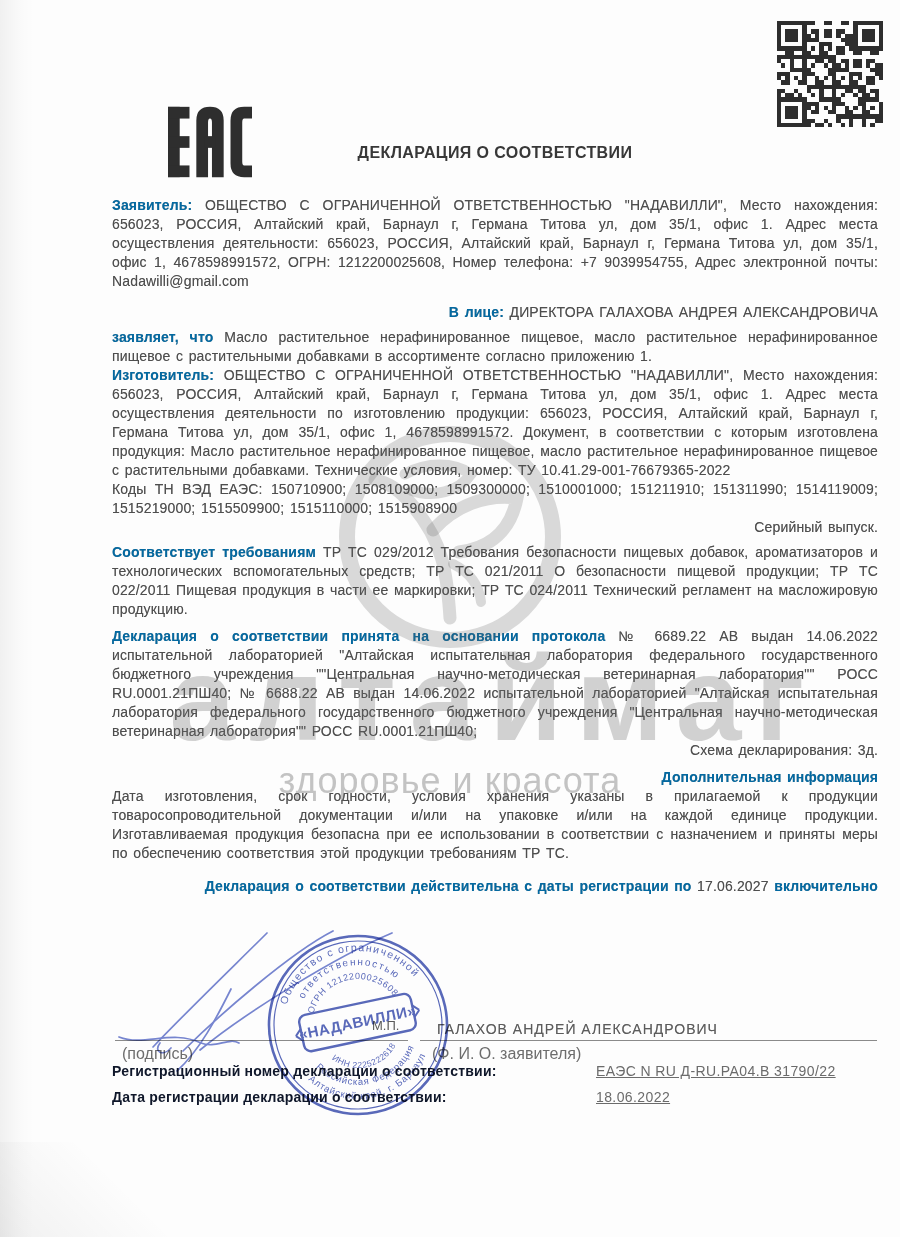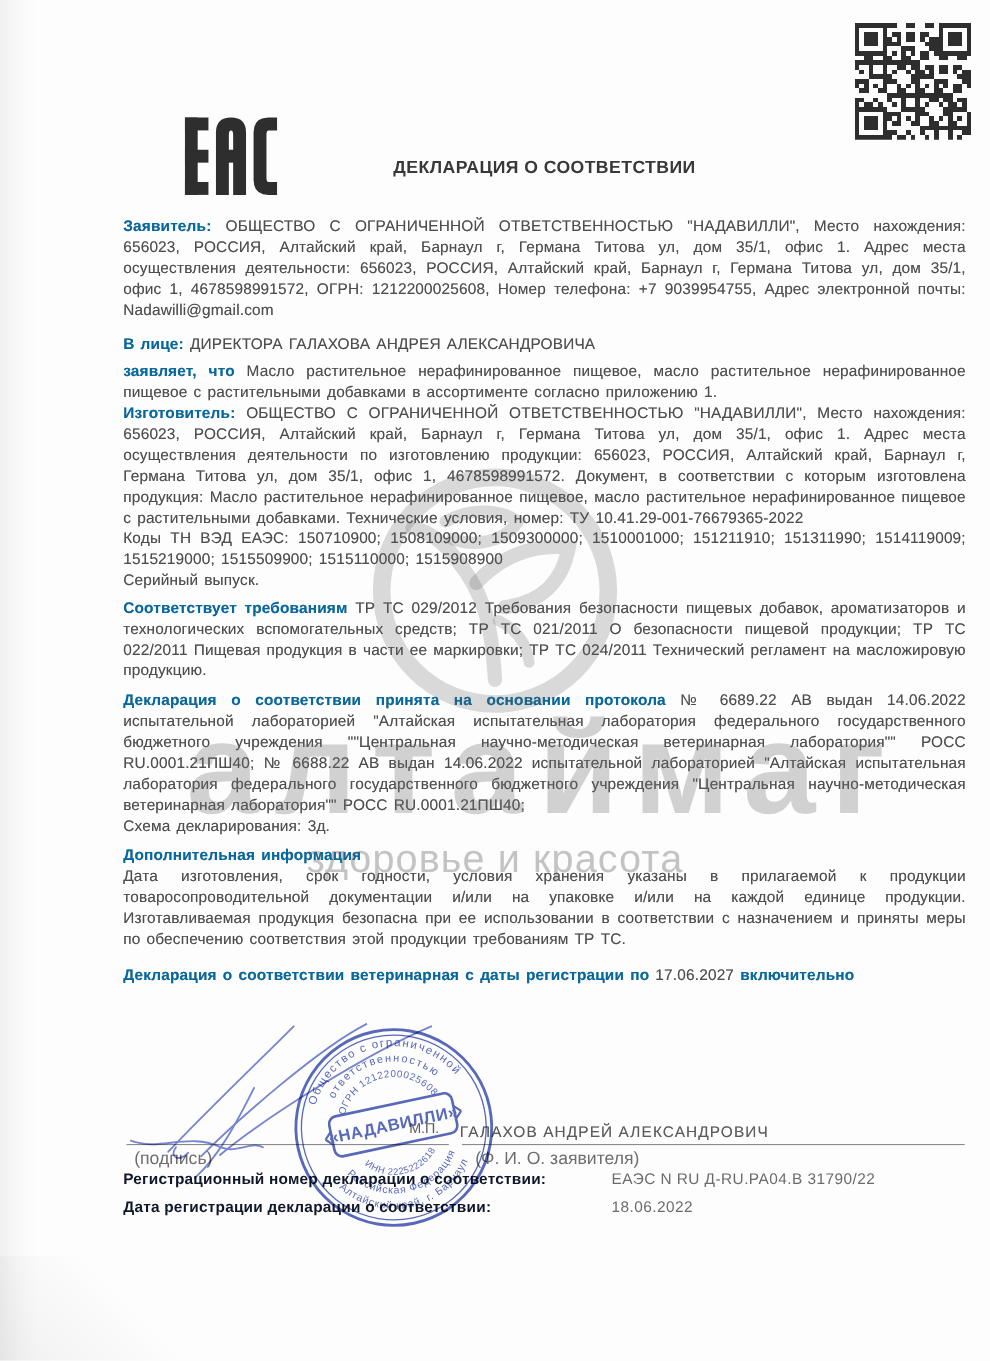--- a/index.html
+++ b/index.html
@@ -22,34 +22,34 @@
   
   .flow{position:absolute;left:112px;top:196px;width:766px;font-size:14px;line-height:19px;
     text-align:justify;letter-spacing:.15px;word-spacing:1.5px;
     text-shadow:0 0 .4px rgba(90,90,90,.55);}
   .flow p{margin:0;}
   .flow b{color:#0369a1;}
   .mt6{margin-top:6px!important;}
   .mt8{margin-top:8px!important;}
   .mt12{margin-top:12px!important;}
   .mt14{margin-top:14px!important;}
-  .nojust{text-align:left;}
+  .nojust{text-align:right;}
   
-  .fio-name{position:absolute;left:418px;top:1021px;font-size:14px;color:#5c5c5c;
+  .fio-name{position:absolute;left:437px;top:1021px;font-size:14px;color:#5c5c5c;
     letter-spacing:1px;text-shadow:0 0 .4px rgba(90,90,90,.5);}
   .sig-line{position:absolute;top:1040px;height:0;border-top:1.6px solid #8a8a8a;}
   .sig-line.l1{left:115px;width:293px;}
   .sig-line.l2{left:420px;width:457px;}
   .sig-caption{position:absolute;top:1045px;font-size:16px;color:#6d6d6d;}
   .cap1{left:122px;}
   .cap2{left:432px;}
   .mp-mark{position:absolute;left:350px;top:1018px;font-size:13px;color:#5a5a5a;padding-left:22px;}
   .reg-row{position:absolute;left:112px;width:766px;font-size:14px;}
   .reg-row b{color:#0f172a;letter-spacing:.2px;}
-  .reg-row .val{position:absolute;left:444px;top:0;color:#6b6b6b;letter-spacing:.4px;font-weight:normal;}
+  .reg-row .val{position:absolute;left:484px;top:0;color:#6b6b6b;letter-spacing:.4px;font-weight:normal;text-decoration:underline;}
   .row-num{top:1063px;}
   .row-date{top:1089px;}
   
   .wm{position:absolute;pointer-events:none;z-index:6;}
   .wm-circle{left:335px;top:422px;}
   .wm-brand{left:88px;top:640px;width:812px;text-align:center;
     font-size:118px;font-weight:bold;letter-spacing:14px;color:rgba(110,110,110,.30);line-height:1;}
   .wm-tagline{left:260px;top:763px;width:380px;text-align:center;
     font-size:36px;font-weight:normal;letter-spacing:1px;color:rgba(100,100,100,.38);line-height:1;}
   
@@ -444,21 +444,21 @@
 
   <p class="mt6"><b>Соответствует требованиям</b> <span>ТР ТС 029/2012 Требования безопасности пищевых добавок, ароматизаторов и технологических вспомогательных средств; ТР ТС 021/2011 О безопасности пищевой продукции; ТР ТС 022/2011 Пищевая продукция в части ее маркировки; ТР ТС 024/2011 Технический регламент на масложировую продукцию.</span></p>
 
   <p class="mt8"><b>Декларация о соответствии принята на основании протокола</b> <span>№ 6689.22 АВ выдан 14.06.2022 испытательной лабораторией "Алтайская испытательная лаборатория федерального государственного бюджетного учреждения ""Центральная научно-методическая ветеринарная лаборатория"" РОСС RU.0001.21ПШ40; № 6688.22 АВ выдан 14.06.2022 испытательной лабораторией "Алтайская испытательная лаборатория федерального государственного бюджетного учреждения "Центральная научно-методическая ветеринарная лаборатория"" РОСС RU.0001.21ПШ40;</span></p>
 
   <p class="nojust">Схема декларирования: 3д.</p>
 
   <p class="mt8 nojust"><b>Дополнительная информация</b></p>
   <p>Дата изготовления, срок годности, условия хранения указаны в прилагаемой к продукции товаросопроводительной документации и/или на упаковке и/или на каждой единице продукции. Изготавливаемая продукция безопасна при ее использовании в соответствии с назначением и приняты меры по обеспечению соответствия этой продукции требованиям ТР ТС.</p>
 
-  <p class="mt14 nojust"><b>Декларация о соответствии ветеринарная с даты регистрации по</b> <span>17.06.2027</span> <b>включительно</b></p>
+  <p class="mt14 nojust"><b>Декларация о соответствии действительна с даты регистрации по</b> <span>17.06.2027</span> <b>включительно</b></p>
 </div>
 
 <div class="mp-mark">М.П.</div>
 <div class="fio-name">ГАЛАХОВ АНДРЕЙ АЛЕКСАНДРОВИЧ</div>
 <div class="sig-line l1"></div>
 <div class="sig-line l2"></div>
 <div class="sig-caption cap1">(подпись)</div>
 <div class="sig-caption cap2">(Ф. И. О. заявителя)</div>
 
 <div class="reg-row row-num">

